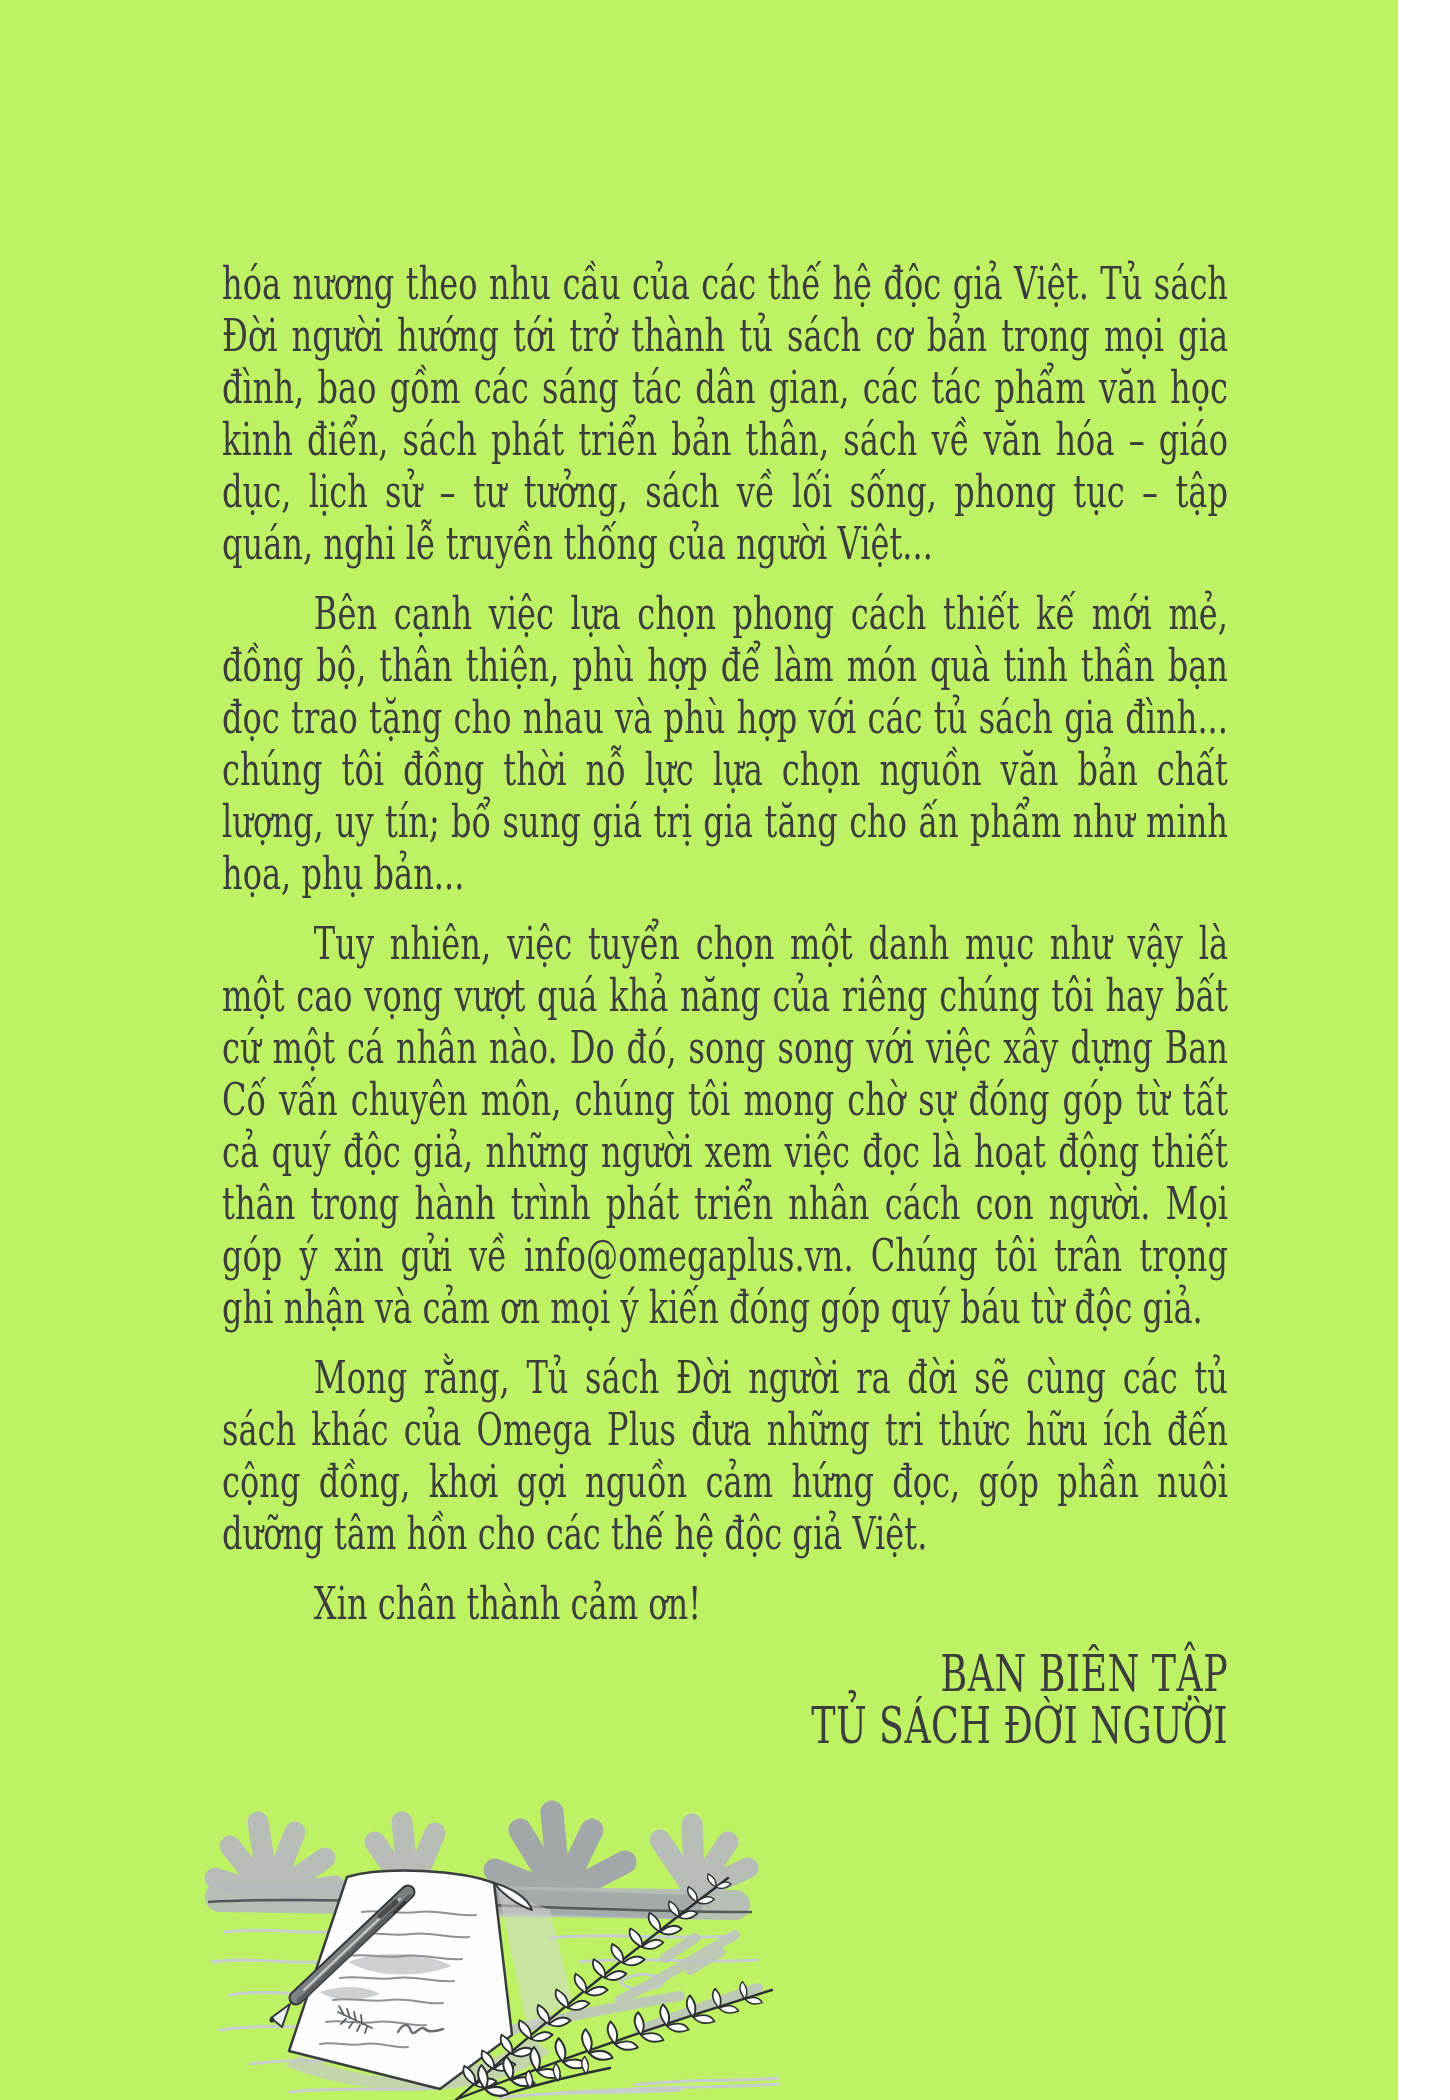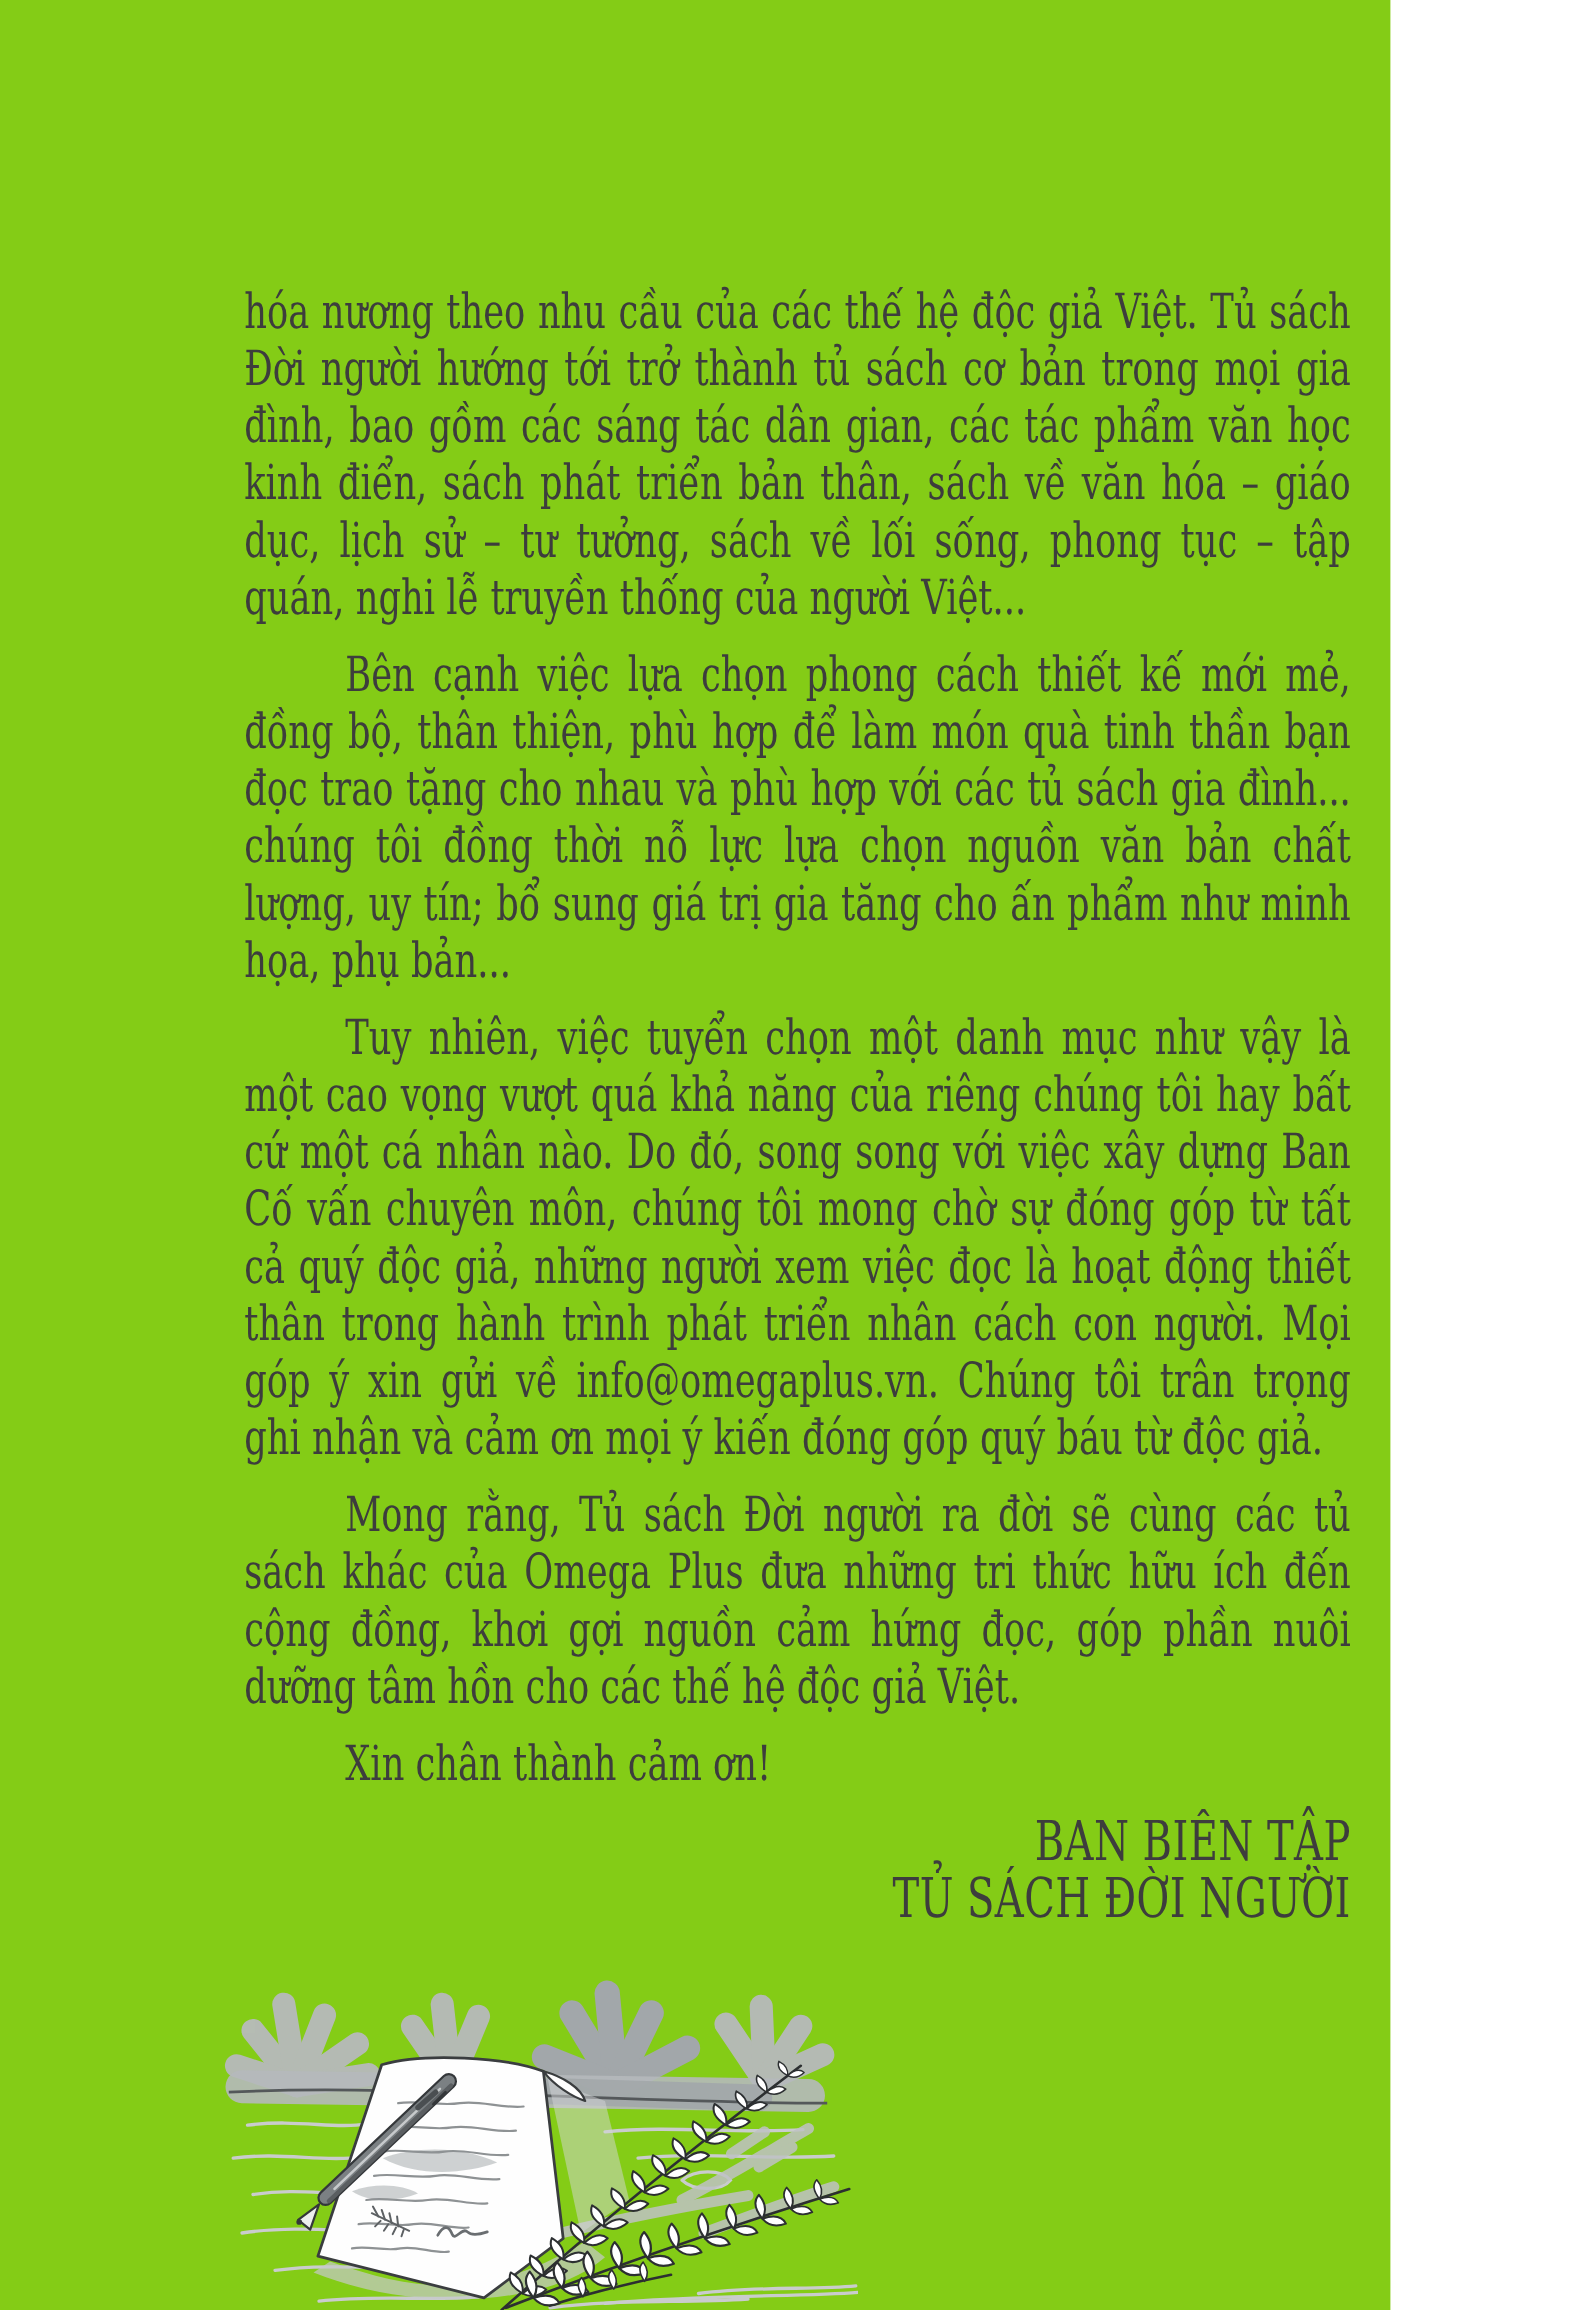--- a/index.html
+++ b/index.html
@@ -1,19 +1,19 @@
 <!DOCTYPE html>
 <html><head>
 <meta charset="utf-8">
 <style>
   html,body{margin:0;padding:0;background:#ffffff;}
   .page{
     position:relative;
-    width:1264px;height:2100px;
-    background:#84cc16;
+    width:1398px;height:2100px;
+    background:#bef264;
     overflow:hidden;
     font-family:"DejaVu Serif","Liberation Serif",serif;
   }
   .text-block{
     position:absolute;
     left:222px;top:258px;
     width:1380px;
     transform:scaleX(0.729);
     transform-origin:left top;
     color:#3d3d3d;

